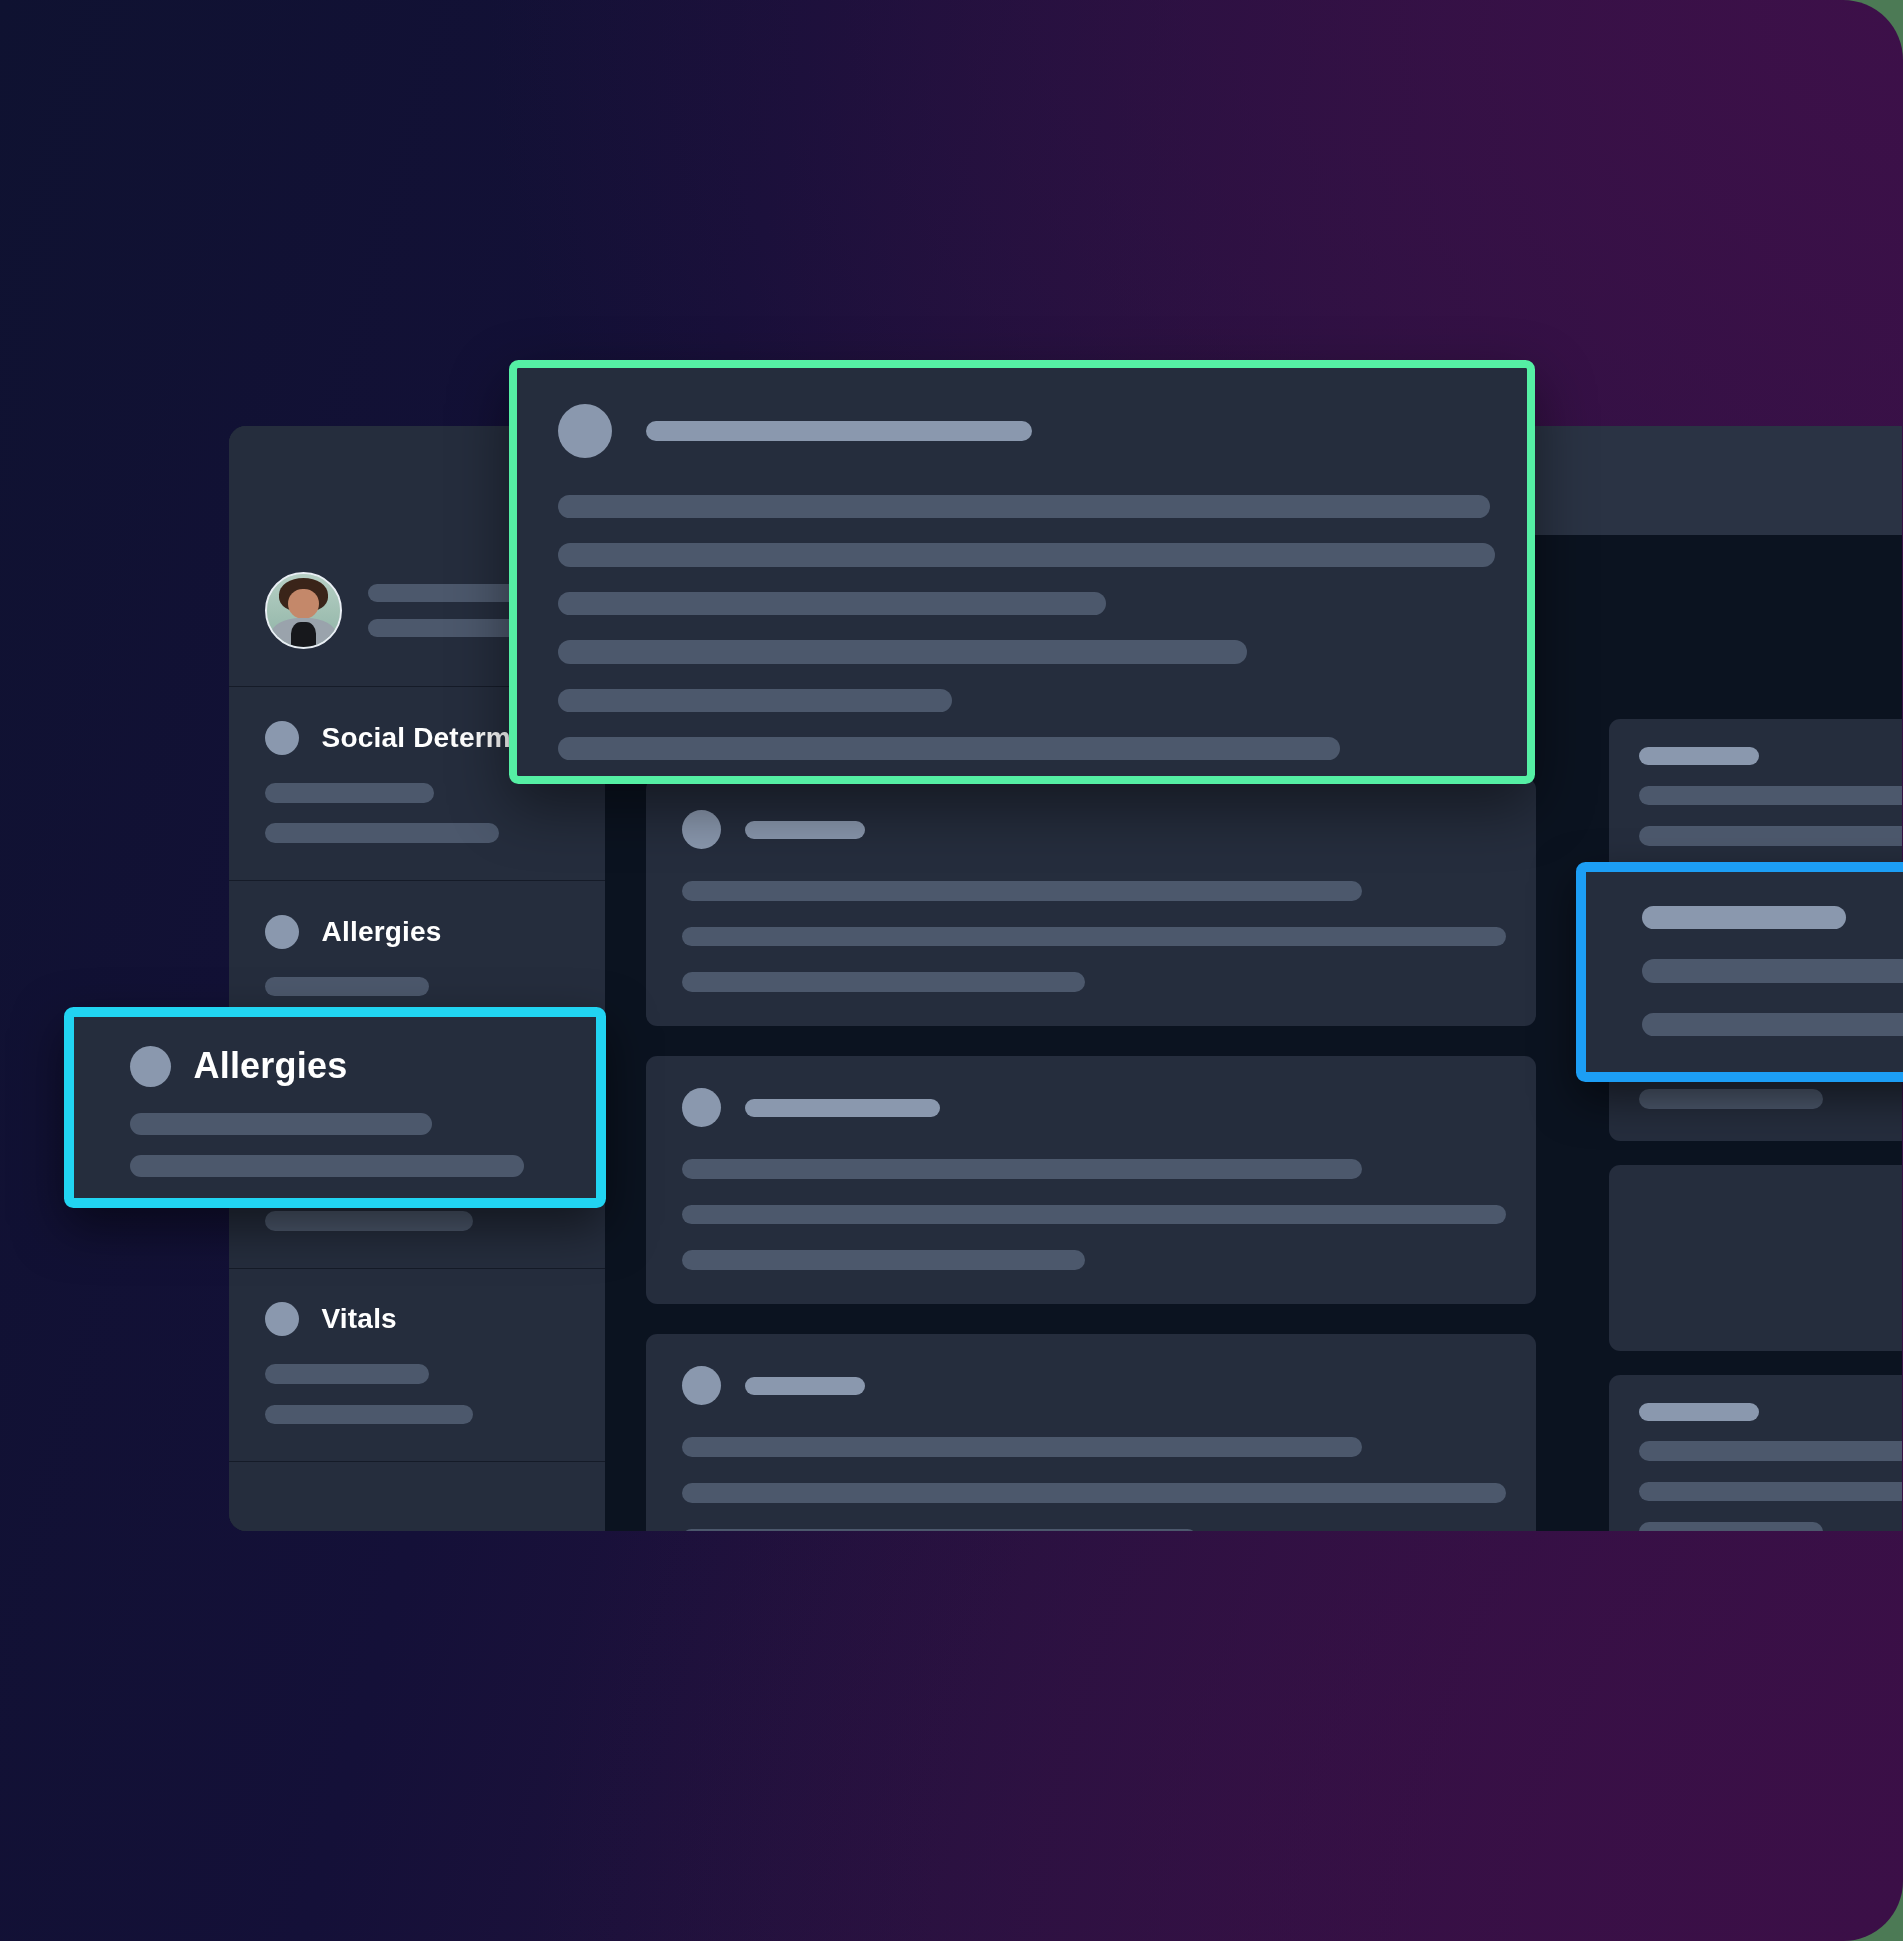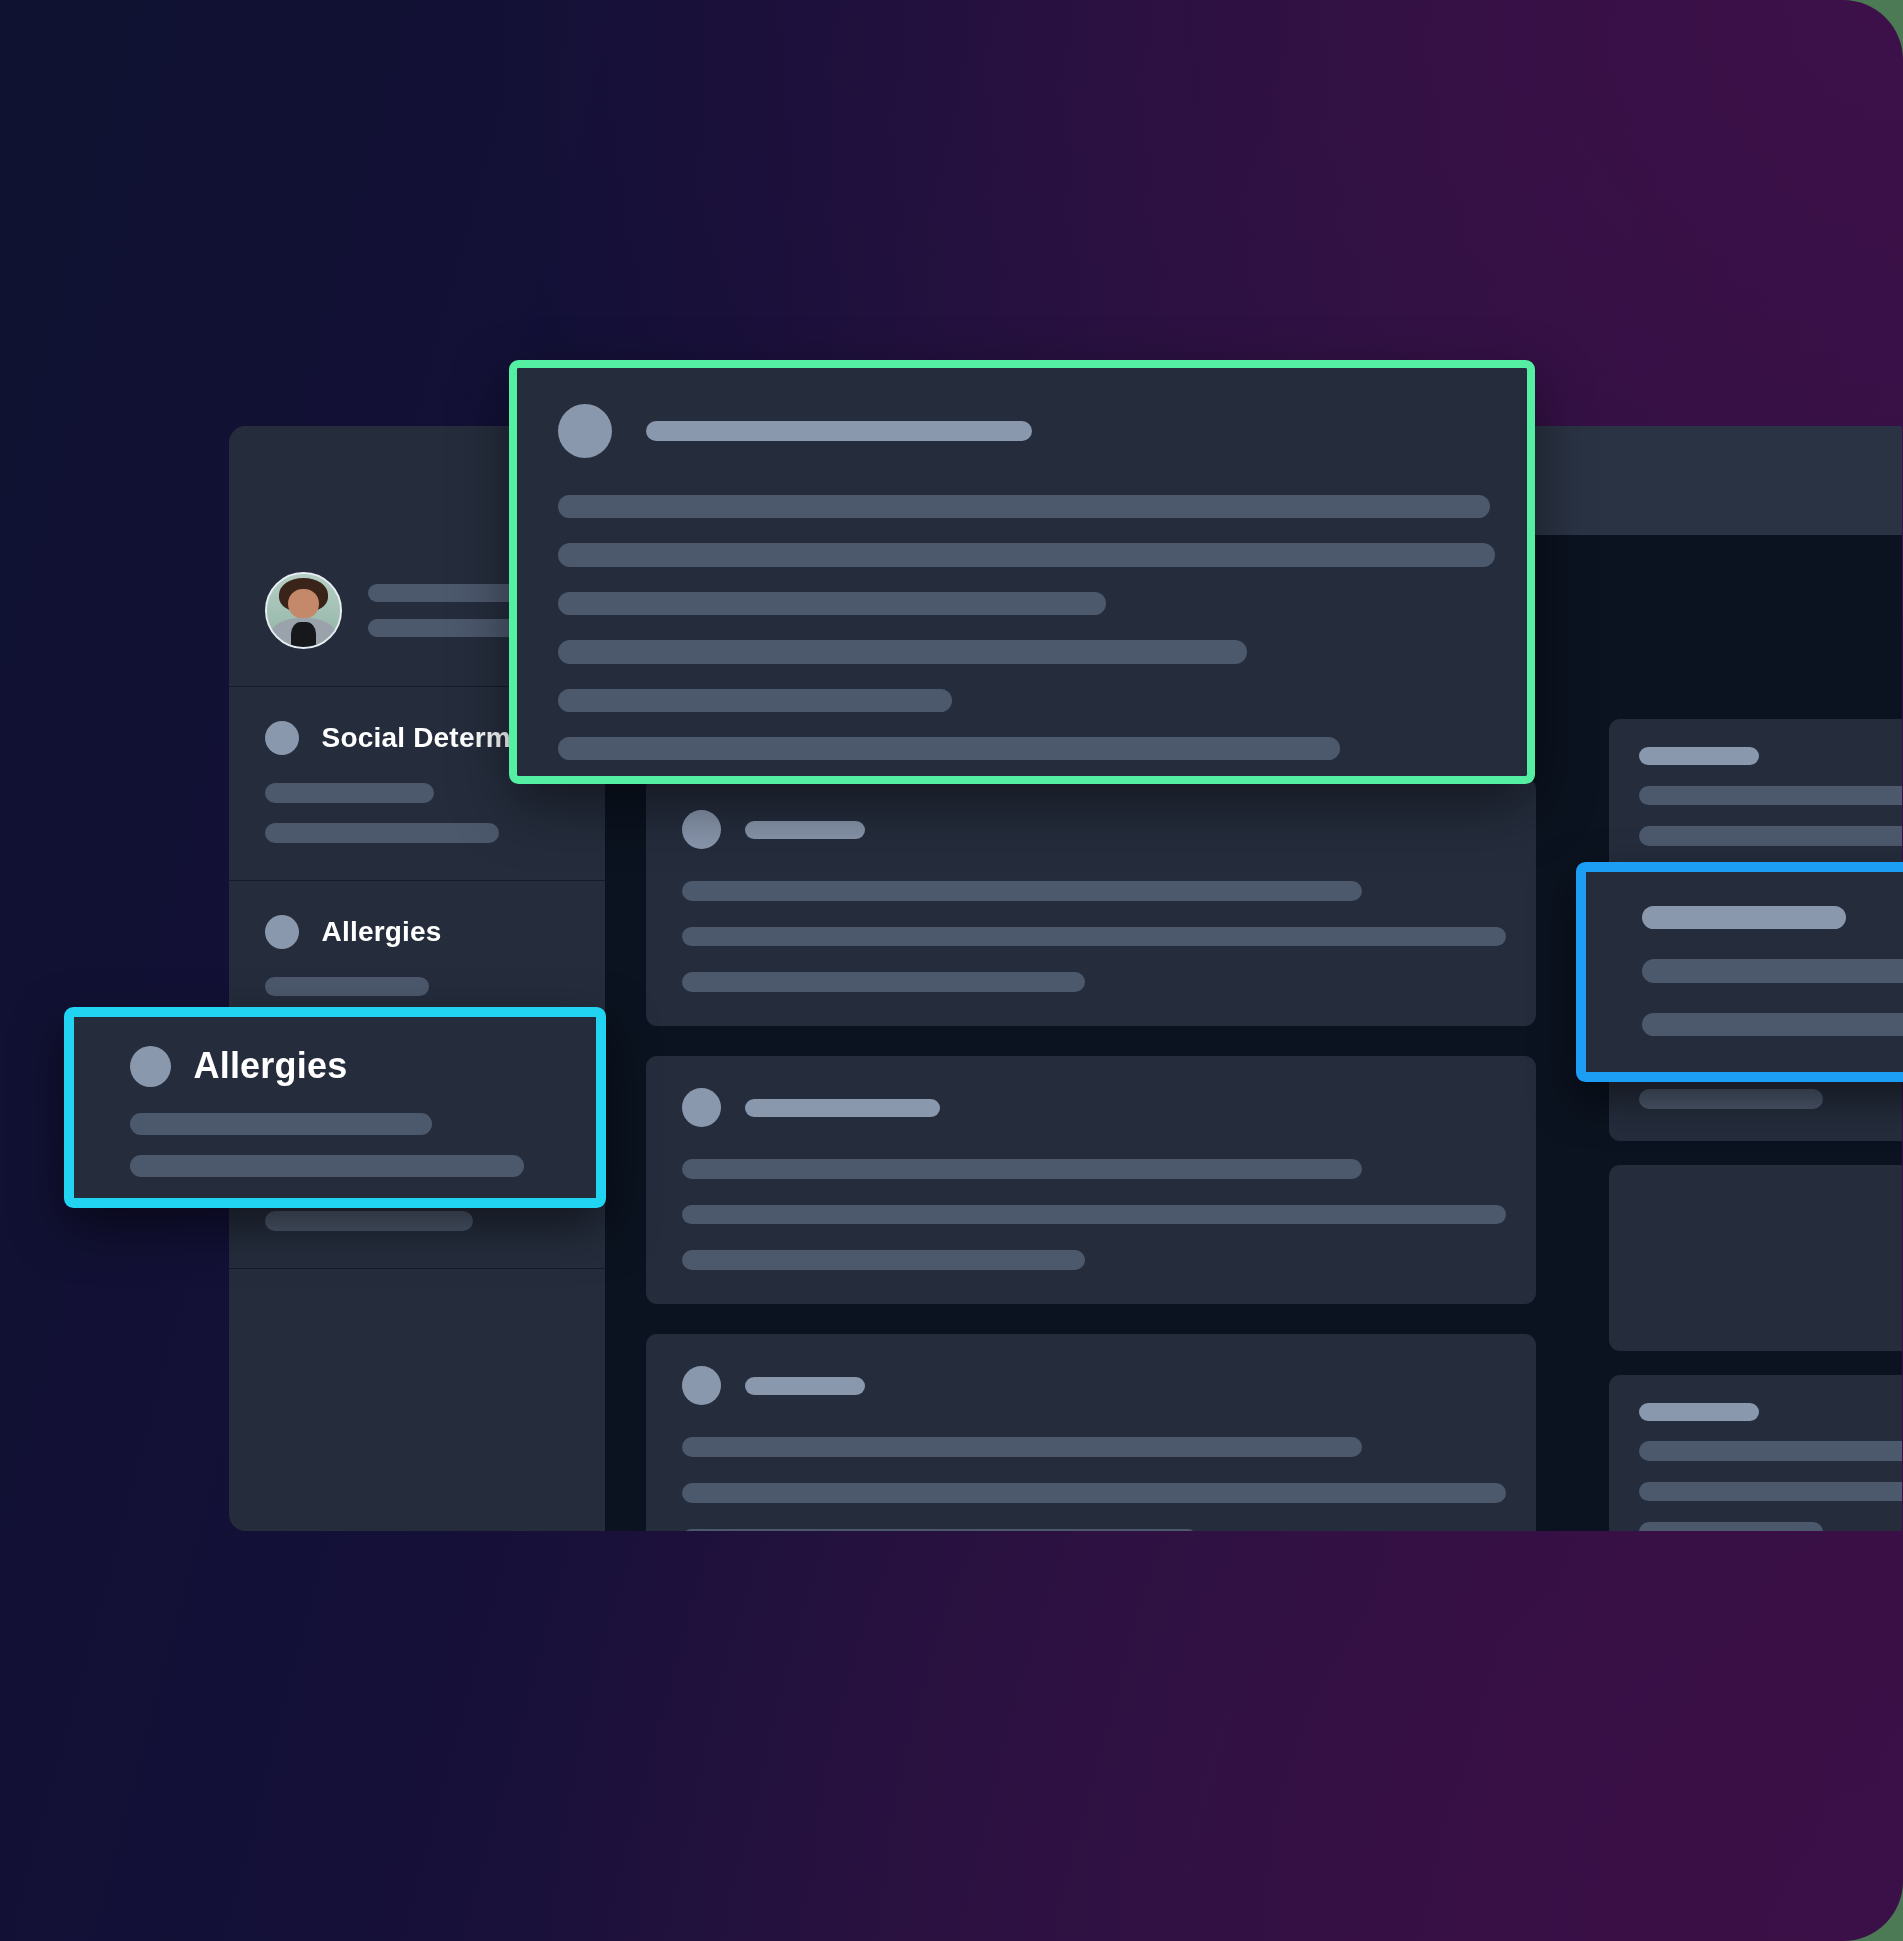--- a/index.html
+++ b/index.html
@@ -246,20 +246,30 @@
             <div class="rail-dot"></div>
             <div class="rail-title">Medications</div>
           </div>
           <div class="rail-lines">
             <div class="bar" style="width:164px"></div>
             <div class="bar" style="width:208px"></div>
           </div>
         </div>
         <div class="rail-divider"></div>
 
+        <div class="rail-section">
+          <div class="rail-head">
+            <div class="rail-dot"></div>
+            <div class="rail-title">Vitals</div>
+          </div>
+          <div class="rail-lines">
+            <div class="bar" style="width:164px"></div>
+            <div class="bar" style="width:208px"></div>
+          </div>
+        </div>
         <div class="rail-divider"></div>
       </div>
     </div>
 
     <div class="canvas-area">
 
       <div class="center-col">
         <div class="doc-card" style="margin-top:204px">
           <div class="doc-head">
             <div class="doc-dot"></div>

